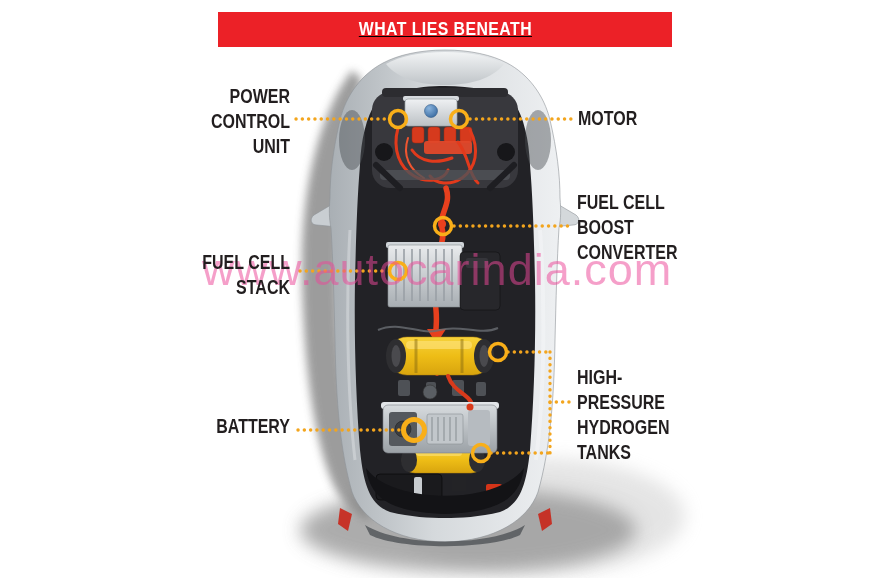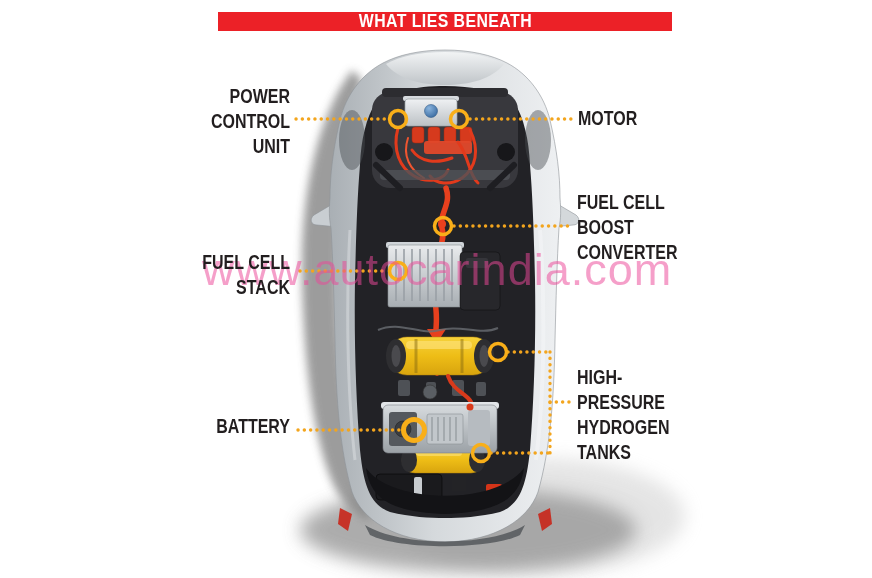--- a/index.html
+++ b/index.html
@@ -2,22 +2,22 @@
 <html><head>
 <meta charset="utf-8">
 <style>
   html,body{margin:0;padding:0;}
   body{
     width:872px;height:578px;position:relative;overflow:hidden;
     background:#ffffff;font-family:"Liberation Sans",sans-serif;
   }
   .stage{position:absolute;inset:0;}
   .banner{
-    position:absolute;left:218px;top:12px;width:454px;height:19px;
-    background:#EC2127;display:flex;align-items:center;justify-content:center;
+    position:absolute;left:218px;top:12px;width:454px;height:35px;
+    background:#EC2127;display:flex;align-items:center;justify-content:center;text-decoration:underline;
   }
   .banner-title{
     color:#ffffff;font-weight:700;font-size:18px;letter-spacing:.5px;
     transform:scaleX(.88);white-space:nowrap;
   }
   .label{
     position:absolute;color:#221e1f;font-weight:700;font-size:20px;
     line-height:25px;white-space:pre-line;z-index:6;
   }
   .label-left{width:140px;text-align:right;transform:scaleX(.8);transform-origin:100% 0;}

